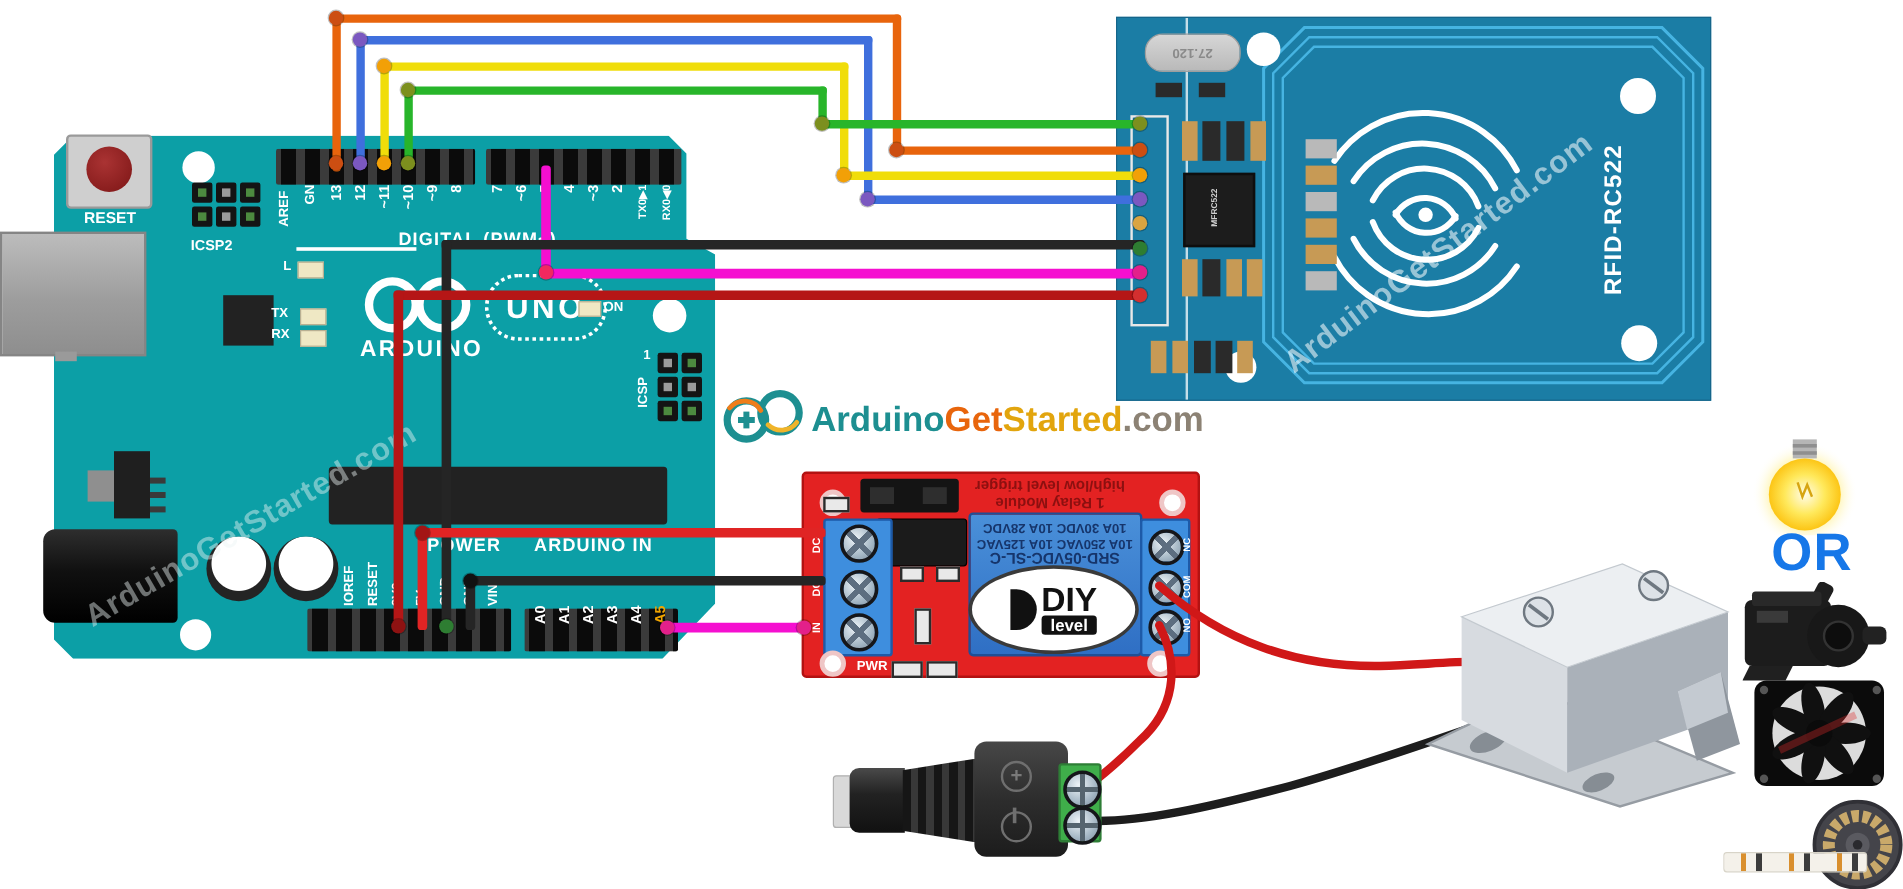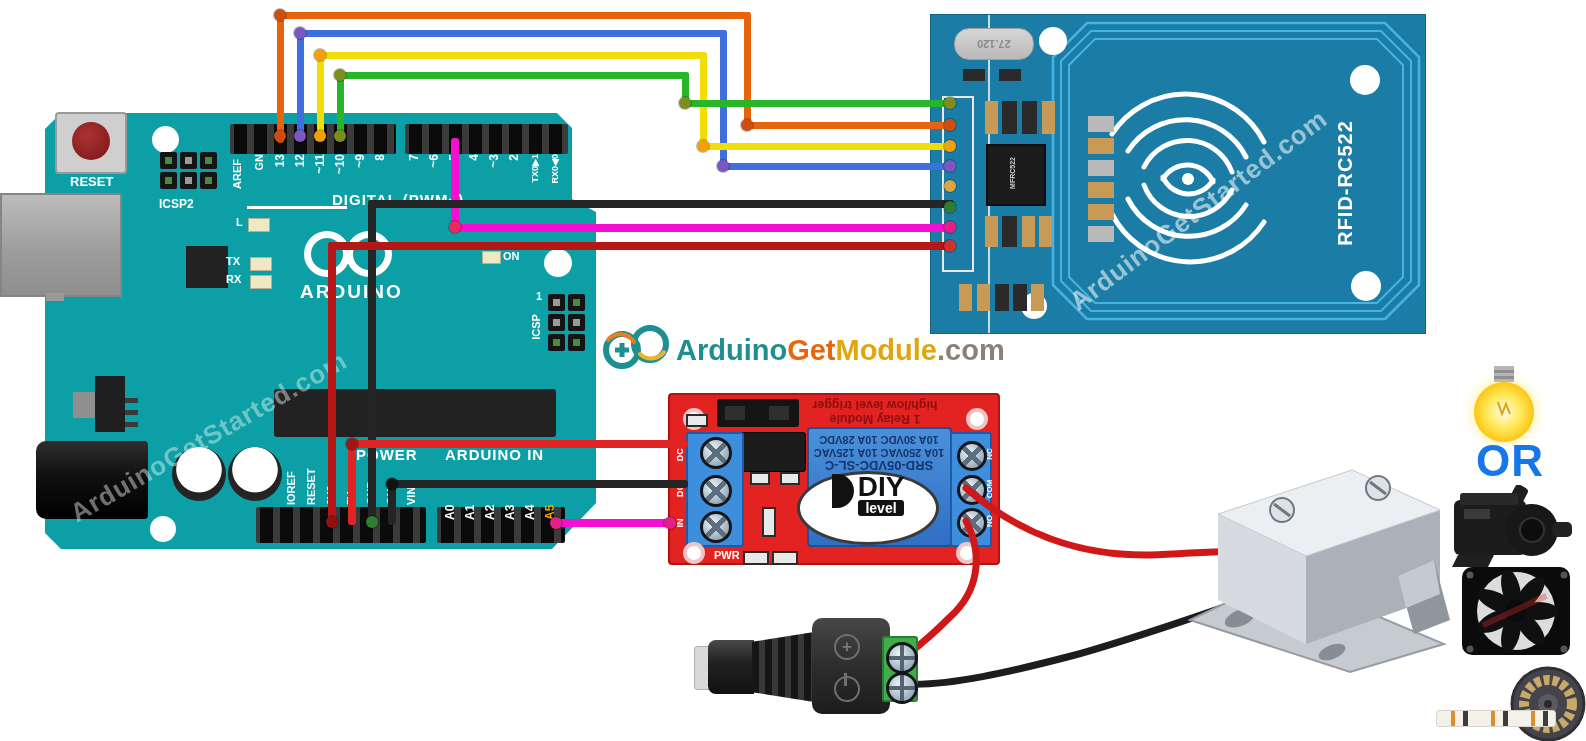--- a/index.html
+++ b/index.html
@@ -115,20 +115,23 @@
   <div class="lbl" style="left:236px;top:216px;font-size:11px;">L</div>
   <div class="ledr" style="left:248px;top:218px;width:20px;height:12px;"></div>
   <div class="lbl" style="left:226px;top:255px;font-size:11px;">TX</div>
   <div class="ledr" style="left:250px;top:257px;width:20px;height:12px;"></div>
   <div class="lbl" style="left:226px;top:273px;font-size:11px;">RX</div>
   <div class="ledr" style="left:250px;top:275px;width:20px;height:12px;"></div>
   <div class="abs" style="left:186px;top:246px;width:42px;height:42px;background:#222;z-index:11;"></div>
 
   <div class="abs" style="left:304px;top:231px;width:46px;height:46px;border:7px solid #fff;border-radius:50%;box-sizing:border-box;z-index:11;"></div>
   <div class="abs" style="left:346px;top:231px;width:46px;height:46px;border:7px solid #fff;border-radius:50%;box-sizing:border-box;z-index:11;"></div>
+  <div class="abs" style="left:404px;top:228px;width:96px;height:50px;border:3px dotted #fff;border-radius:30px;display:flex;align-items:center;justify-content:center;z-index:11;">
+    <span class="lbl" style="position:static;font-size:26px;letter-spacing:3px;">UNO</span>
+  </div>
   <div class="lbl" style="left:300px;top:281px;font-size:19px;letter-spacing:2px;">ARDUINO</div>
 
   <div class="ledr" style="left:482px;top:251px;width:17px;height:11px;"></div>
   <div class="lbl" style="left:503px;top:250px;font-size:11px;">ON</div>
 
   <div class="lbl" style="left:536px;top:290px;font-size:11px;">1</div>
   <div class="vt" style="left:508px;top:320px;font-size:11px;text-align:center;">ICSP</div>
   <div class="icsp-grid" style="left:548px;top:294px;grid-template-columns:repeat(2,17px);">
     <span class="pinq gr">
         <i></i>
@@ -238,21 +241,21 @@
   <div class="abs" style="left:596px;top:312px;width:370px;height:75px;z-index:20;">
     <svg width="78" height="66" viewBox="0 0 78 66" style="position:absolute;left:0;top:2px;">
       <circle cx="26" cy="36" r="16" fill="none" stroke="#1d8f91" stroke-width="6"></circle>
       <circle cx="54" cy="30" r="16" fill="none" stroke="#1d8f91" stroke-width="6"></circle>
       <path d="M 12 26 A 16 16 0 0 1 38 28" fill="none" stroke="#ef7d1a" stroke-width="4" stroke-linecap="round"></path>
       <path d="M 68 38 A 16 16 0 0 1 44 40" fill="none" stroke="#f0b429" stroke-width="4" stroke-linecap="round"></path>
       <rect x="19" y="33.5" width="14" height="5" fill="#1d8f91"></rect>
       <rect x="23.5" y="29" width="5" height="14" fill="#1d8f91"></rect>
     </svg>
     <div class="abs" style="left:80px;top:22px;font-size:29px;font-weight:bold;white-space:nowrap;">
-      <span style="color:#1d8f91;">Arduino</span><span style="color:#e8650c;">Get</span><span style="color:#e2a50e;">Module</span><span style="color:#8c8274;">.com</span>
+      <span style="color:#1d8f91;">Arduino</span><span style="color:#e8650c;">Get</span><span style="color:#e2a50e;">Started</span><span style="color:#8c8274;">.com</span>
     </div>
   </div>
 
   <div class="abs" style="left:668px;top:393px;width:332px;height:172px;background:#e32222;border:2px solid #b31212;border-radius:4px;box-sizing:border-box;z-index:10;">
     <div class="holeR" style="left:13px;top:13px;width:14px;height:14px;"></div>
     <div class="holeR" style="left:296px;top:13px;width:14px;height:14px;"></div>
     <div class="holeR" style="left:13px;top:147px;width:14px;height:14px;"></div>
     <div class="holeR" style="left:286px;top:147px;width:14px;height:14px;"></div>
 
     <div class="r180 abs" style="left:90px;top:3px;width:230px;font-size:12.5px;line-height:14px;">
@@ -268,21 +271,21 @@
     <div class="abs" style="left:60px;top:37px;width:74px;height:38px;background:#1b1b1b;border-radius:3px;border:1px solid #000;"></div>
 
     <div class="abs" style="left:137px;top:32px;width:145px;height:120px;background:linear-gradient(180deg,#4a90d9,#2f6fc4);border:2px solid #1f4f96;border-radius:4px;box-sizing:border-box;">
       <div class="r180 abs" style="left:2px;top:4px;width:136px;color:#16356b;font-size:11px;line-height:13px;">
         <div style="font-size:13px;">SRD-05VDC-SL-C</div>
         <div>10A 250VAC 10A 125VAC</div>
         <div>10A 30VDC 10A 28VDC</div>
       </div>
     </div>
 
-    <div class="abs" style="left:127px;top:76px;width:142px;height:74px;background:#fff;border:3px solid #3a3a3a;border-radius:50%;box-sizing:border-box;z-index:2;display:flex;justify-content:center;">
+    <div class="abs" style="left:137px;top:76px;width:142px;height:74px;background:#fff;border:3px solid #3a3a3a;border-radius:50%;box-sizing:border-box;z-index:2;display:flex;align-items:center;justify-content:center;">
       <div style="width:22px;height:34px;background:#111;border-radius:0 17px 17px 0;margin-right:4px;"></div>
       <div>
         <div style="font-size:28px;font-weight:900;color:#111;line-height:26px;">DIY</div>
         <div style="font-size:14px;font-weight:bold;color:#fff;background:#111;border-radius:3px;padding:0 5px;text-align:center;">level</div>
       </div>
     </div>
 
     <div class="abs" style="left:16px;top:37px;width:58px;height:115px;background:#3e8ede;border:2px solid #1d5aa8;border-radius:3px;box-sizing:border-box;"></div>
     <div class="screw" style="left:30px;top:42px;width:26px;height:26px;"></div>
     <div class="screw" style="left:30px;top:80px;width:26px;height:26px;"></div>

